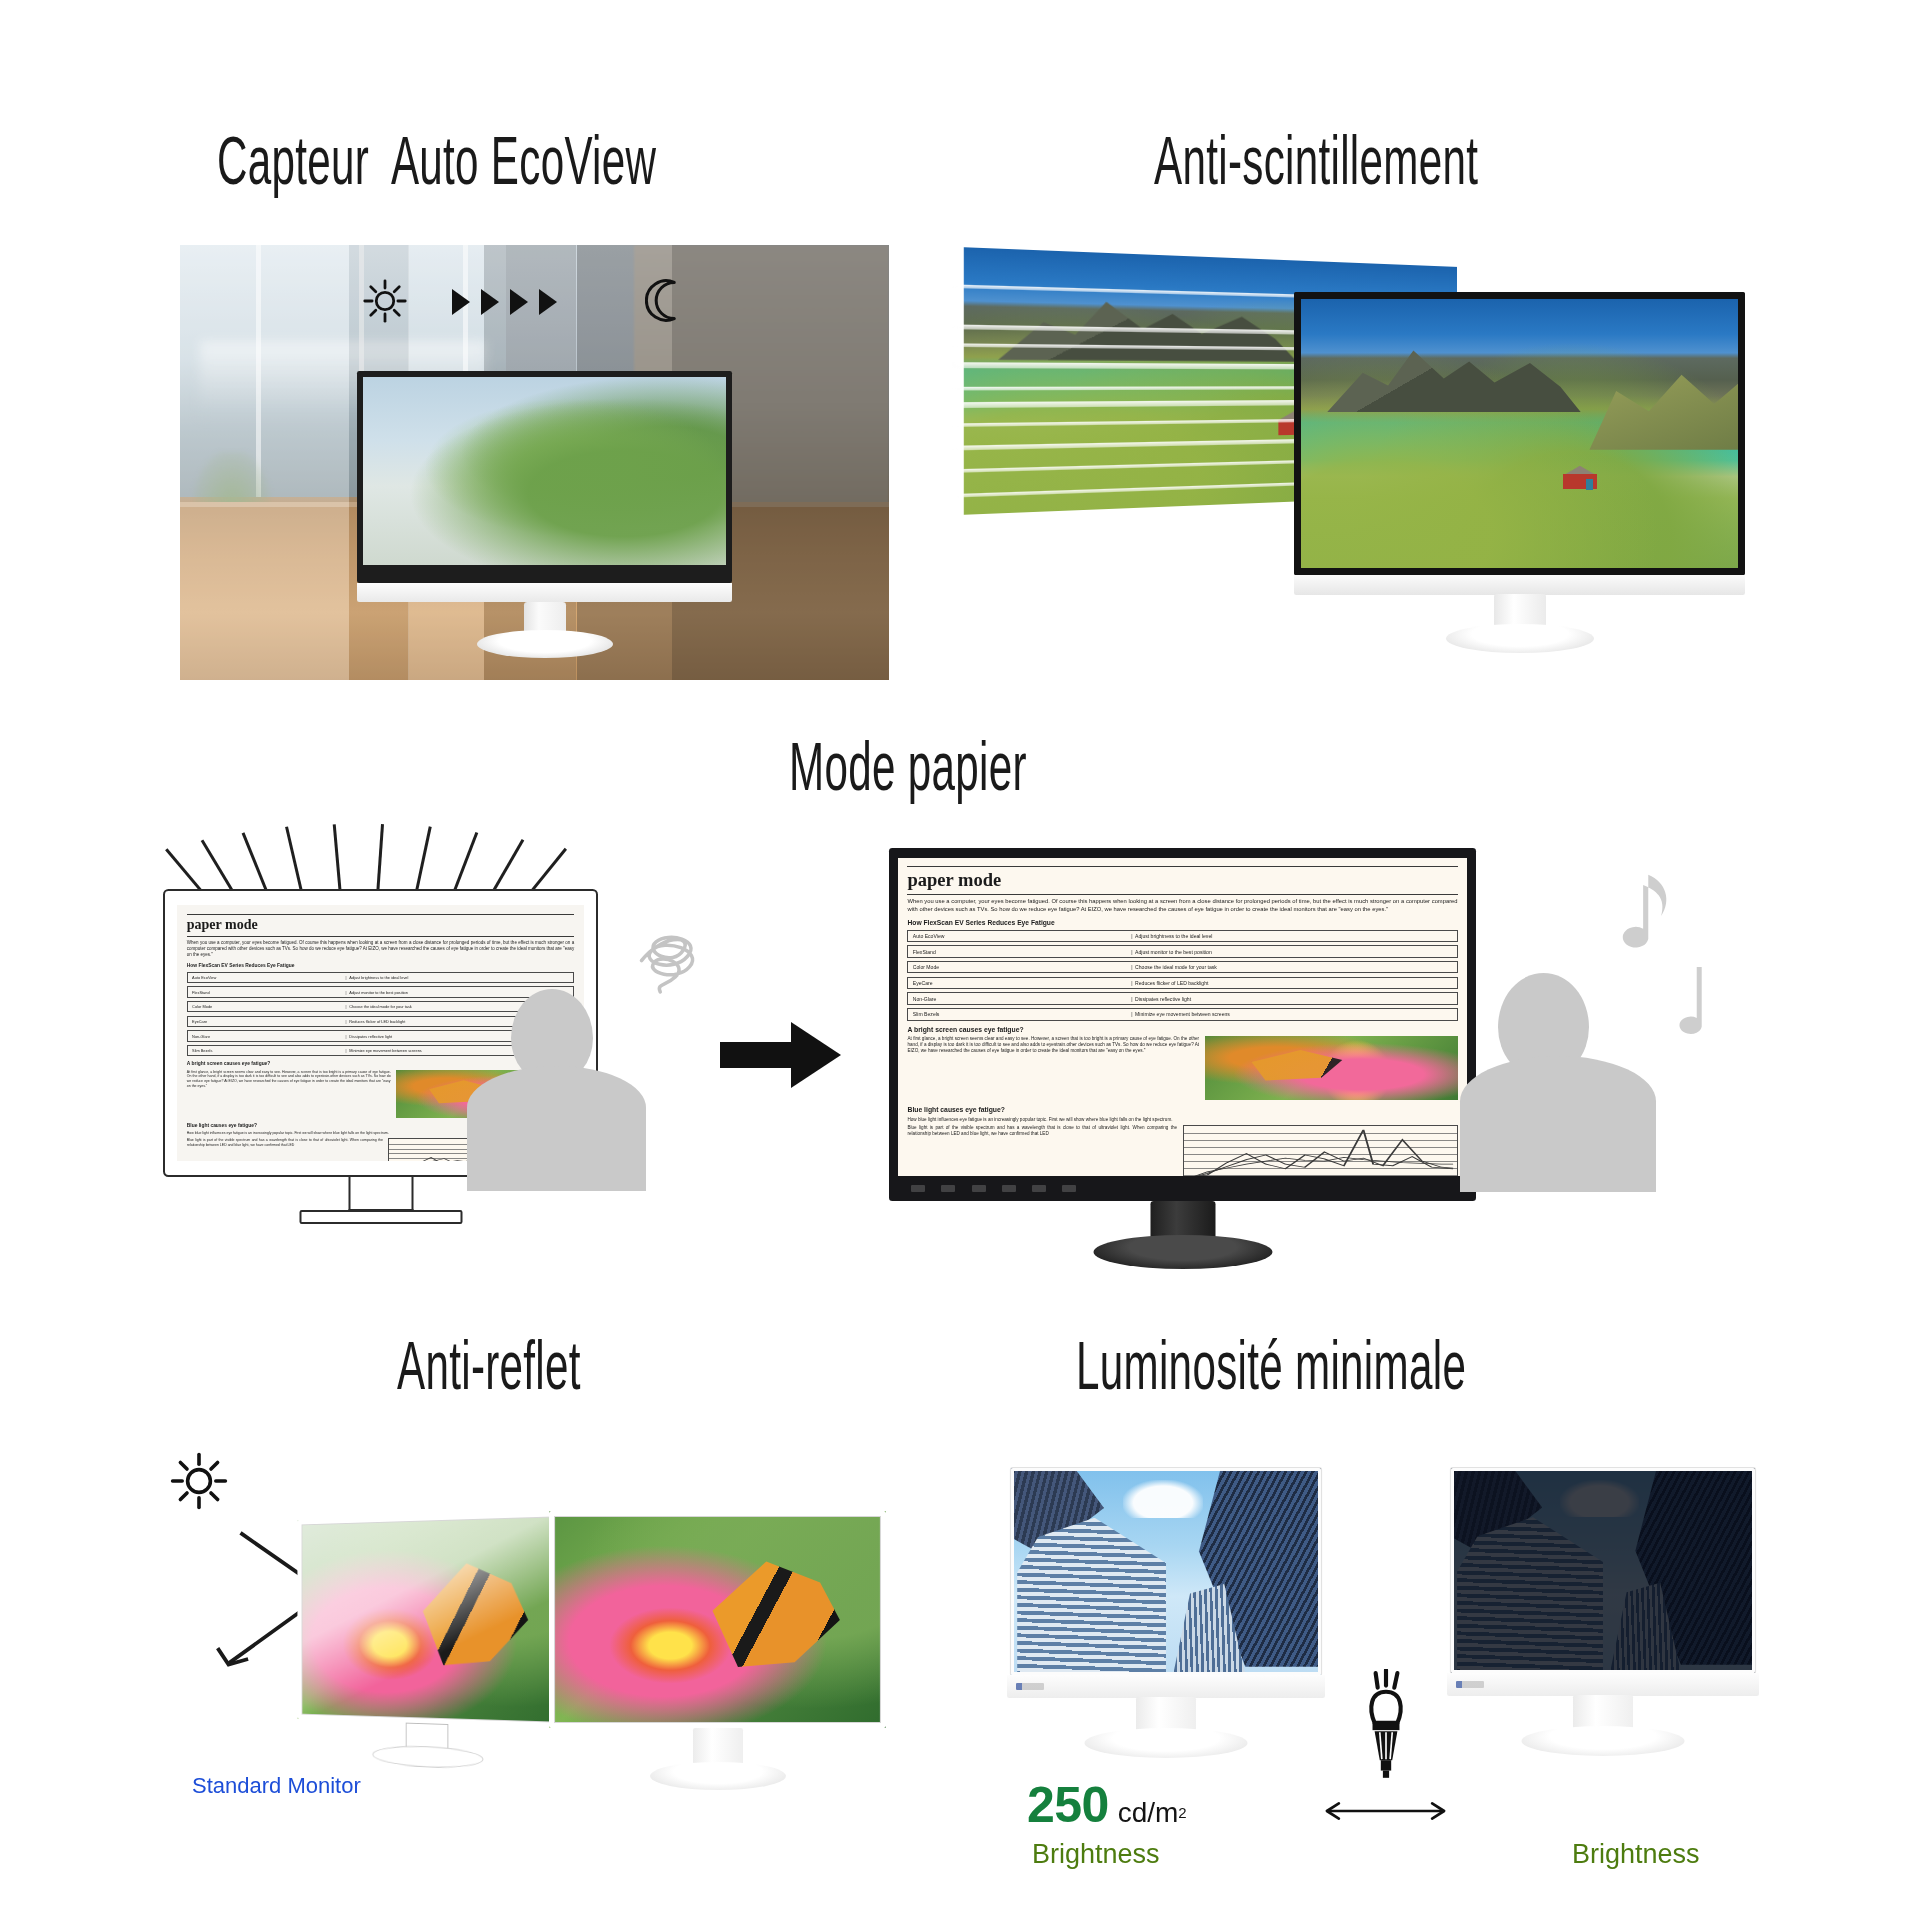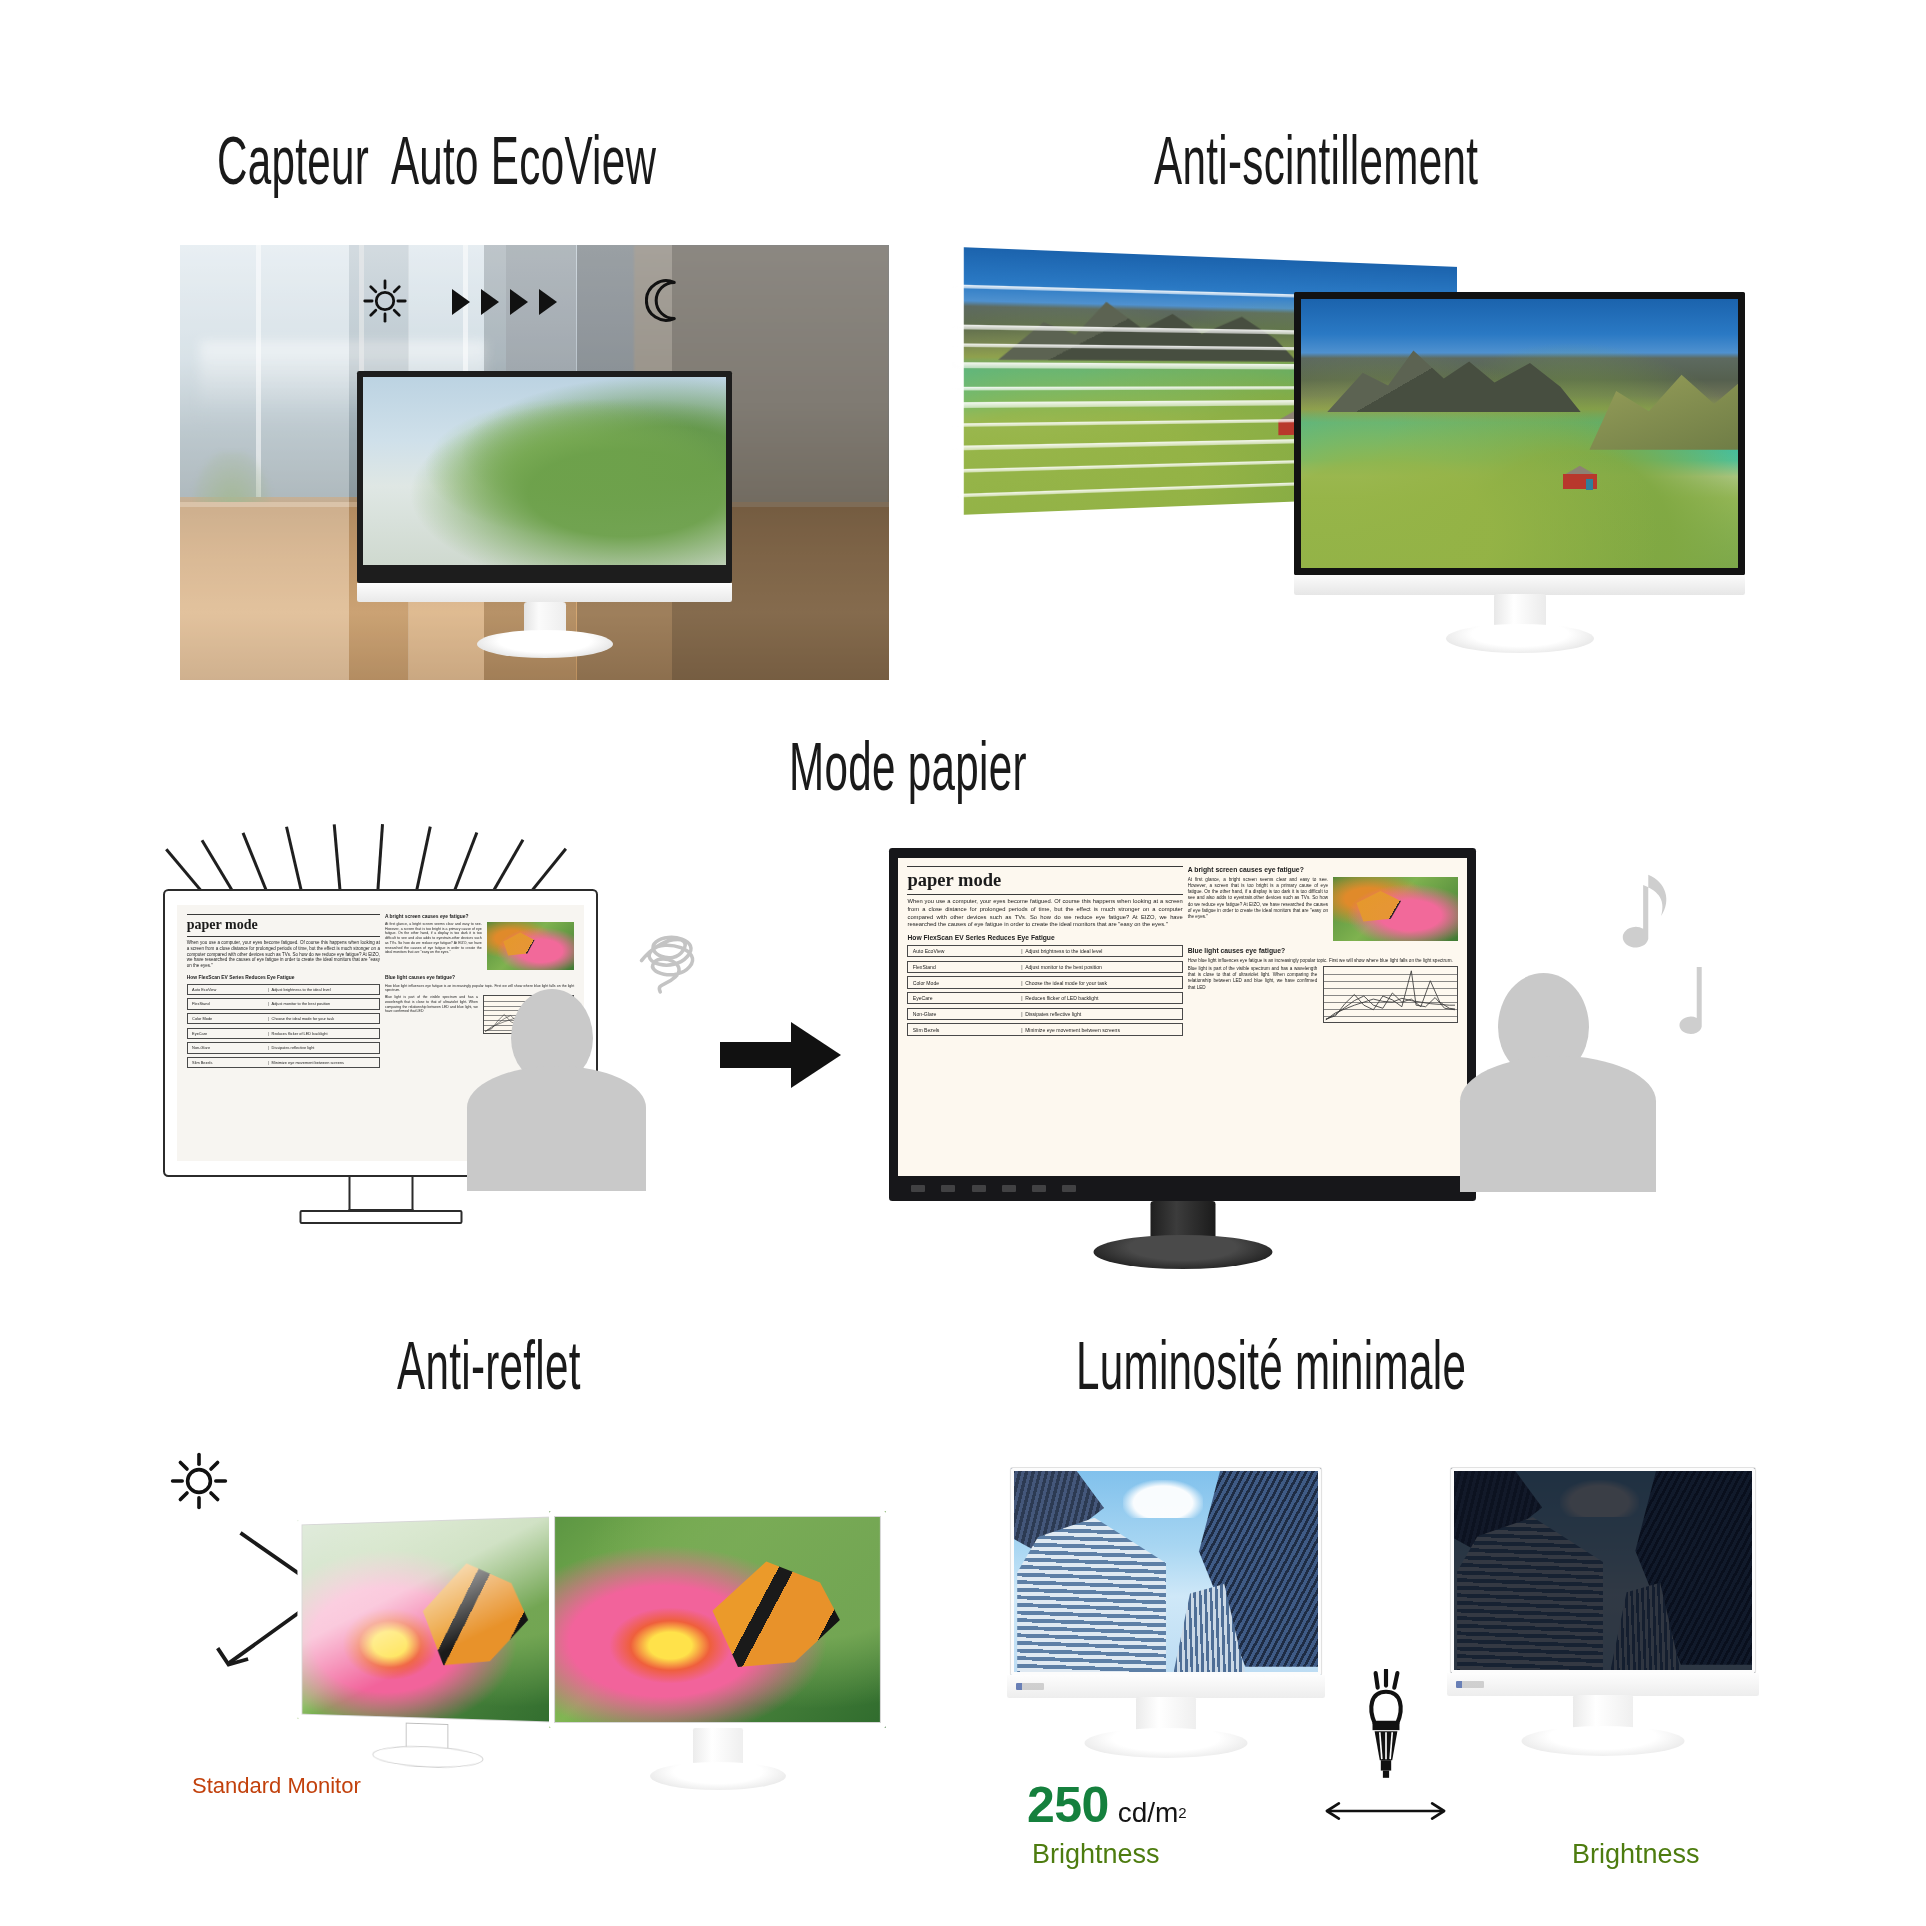--- a/index.html
+++ b/index.html
@@ -176,21 +176,21 @@
   .fl-chin {
     position:absolute; left:0; bottom:-19.6px; width:100%; height: 19.6px;
     background: linear-gradient(to bottom,#fbfbfb,#e6e6e6); border-radius: 0 0 2.2px 2.2px;
   }
 
   
   #panel-paper { position:absolute; left: 163px; top: 810px; width: 1604px; height: 489px; }
 
   .ppm-screen {
     background: #fdf8ef; color:#1b1b1b; overflow:hidden;
-    display:flex; gap: 5px; padding: 8.7px 9.8px;
+    display:flex; gap: 5px; padding: 8.7px 9.8px; flex-direction: column;
   }
   .ppm-col-left { flex: 1.02; display:flex; flex-direction:column; }
   .ppm-col-right { flex: 1; display:flex; flex-direction:column; }
   .ppm-rule { border-top: 1.1px solid #3a3a3a; width:100%; }
   .ppm-rule.thin { border-top-width: 0.5px; }
   .ppm-title {
     font-family: "Liberation Serif", serif; font-weight: 700;
     line-height: 1.05; margin: 3.3px 0 3.3px 0;
   }
   .ppm-body { text-align: justify; line-height: 1.32; }
@@ -314,21 +314,21 @@
   }
   .gl-frameWhite {
     position:absolute; inset:0; border: 5.4px solid #ffffff; border-radius: 2.2px;
     box-shadow: 0 0 0 1.1px #d7d7d7 inset;
   }
   .gl-reflect {
     position:absolute; inset:0;
     background: linear-gradient(155deg, rgba(255,255,255,.82) 0%, rgba(255,255,255,.66) 38%, rgba(255,255,255,0) 62%);
   }
   .gl-label {
-    position:absolute; font-size: 22px; color:#c2410c; white-space:nowrap;
+    position:absolute; font-size: 22px; color:#1d4ed8; white-space:nowrap;
   }
 
   
   #panel-lumin { position:absolute; left: 1000px; top: 1435px; width: 777px; height: 446px; }
   .city-mon { position:absolute; }
   .city-screen { position:absolute; inset:0; overflow:hidden; }
   .city {
     position:absolute; inset:0;
     background: linear-gradient(to bottom, #7fc0ec 0%, #a8d6f2 38%, #cfe8f8 62%, #bcdcf3 100%);
   }

